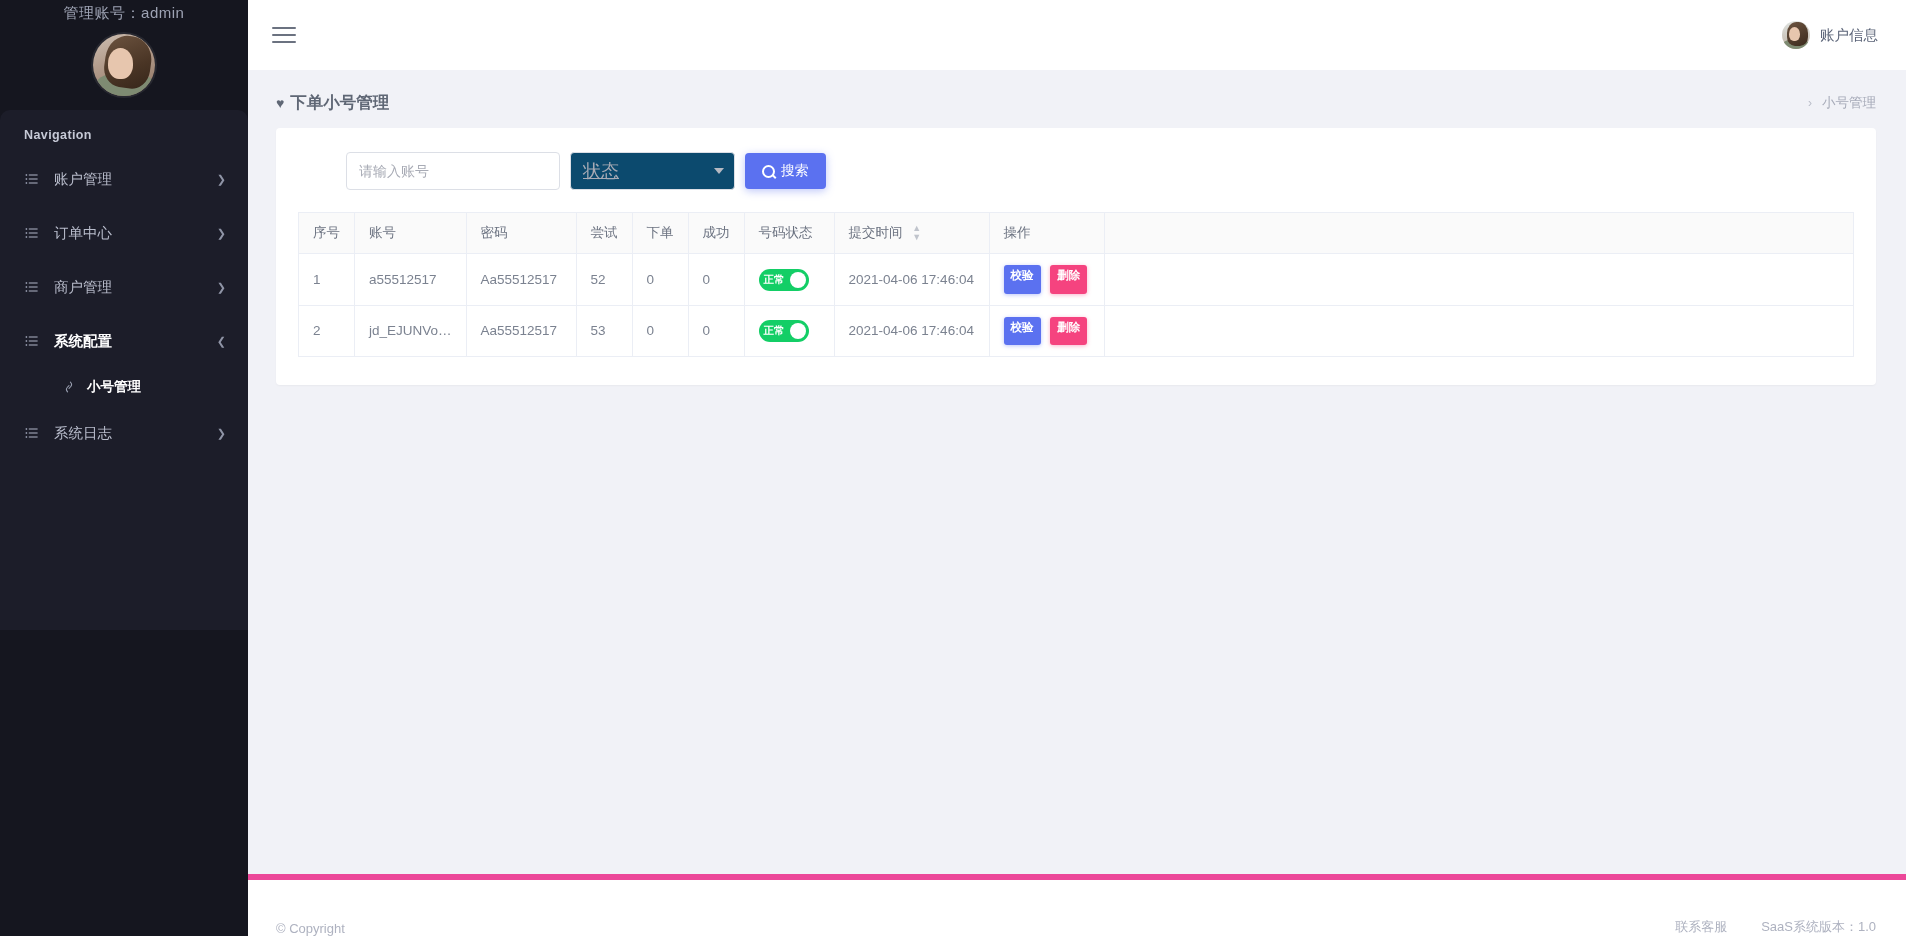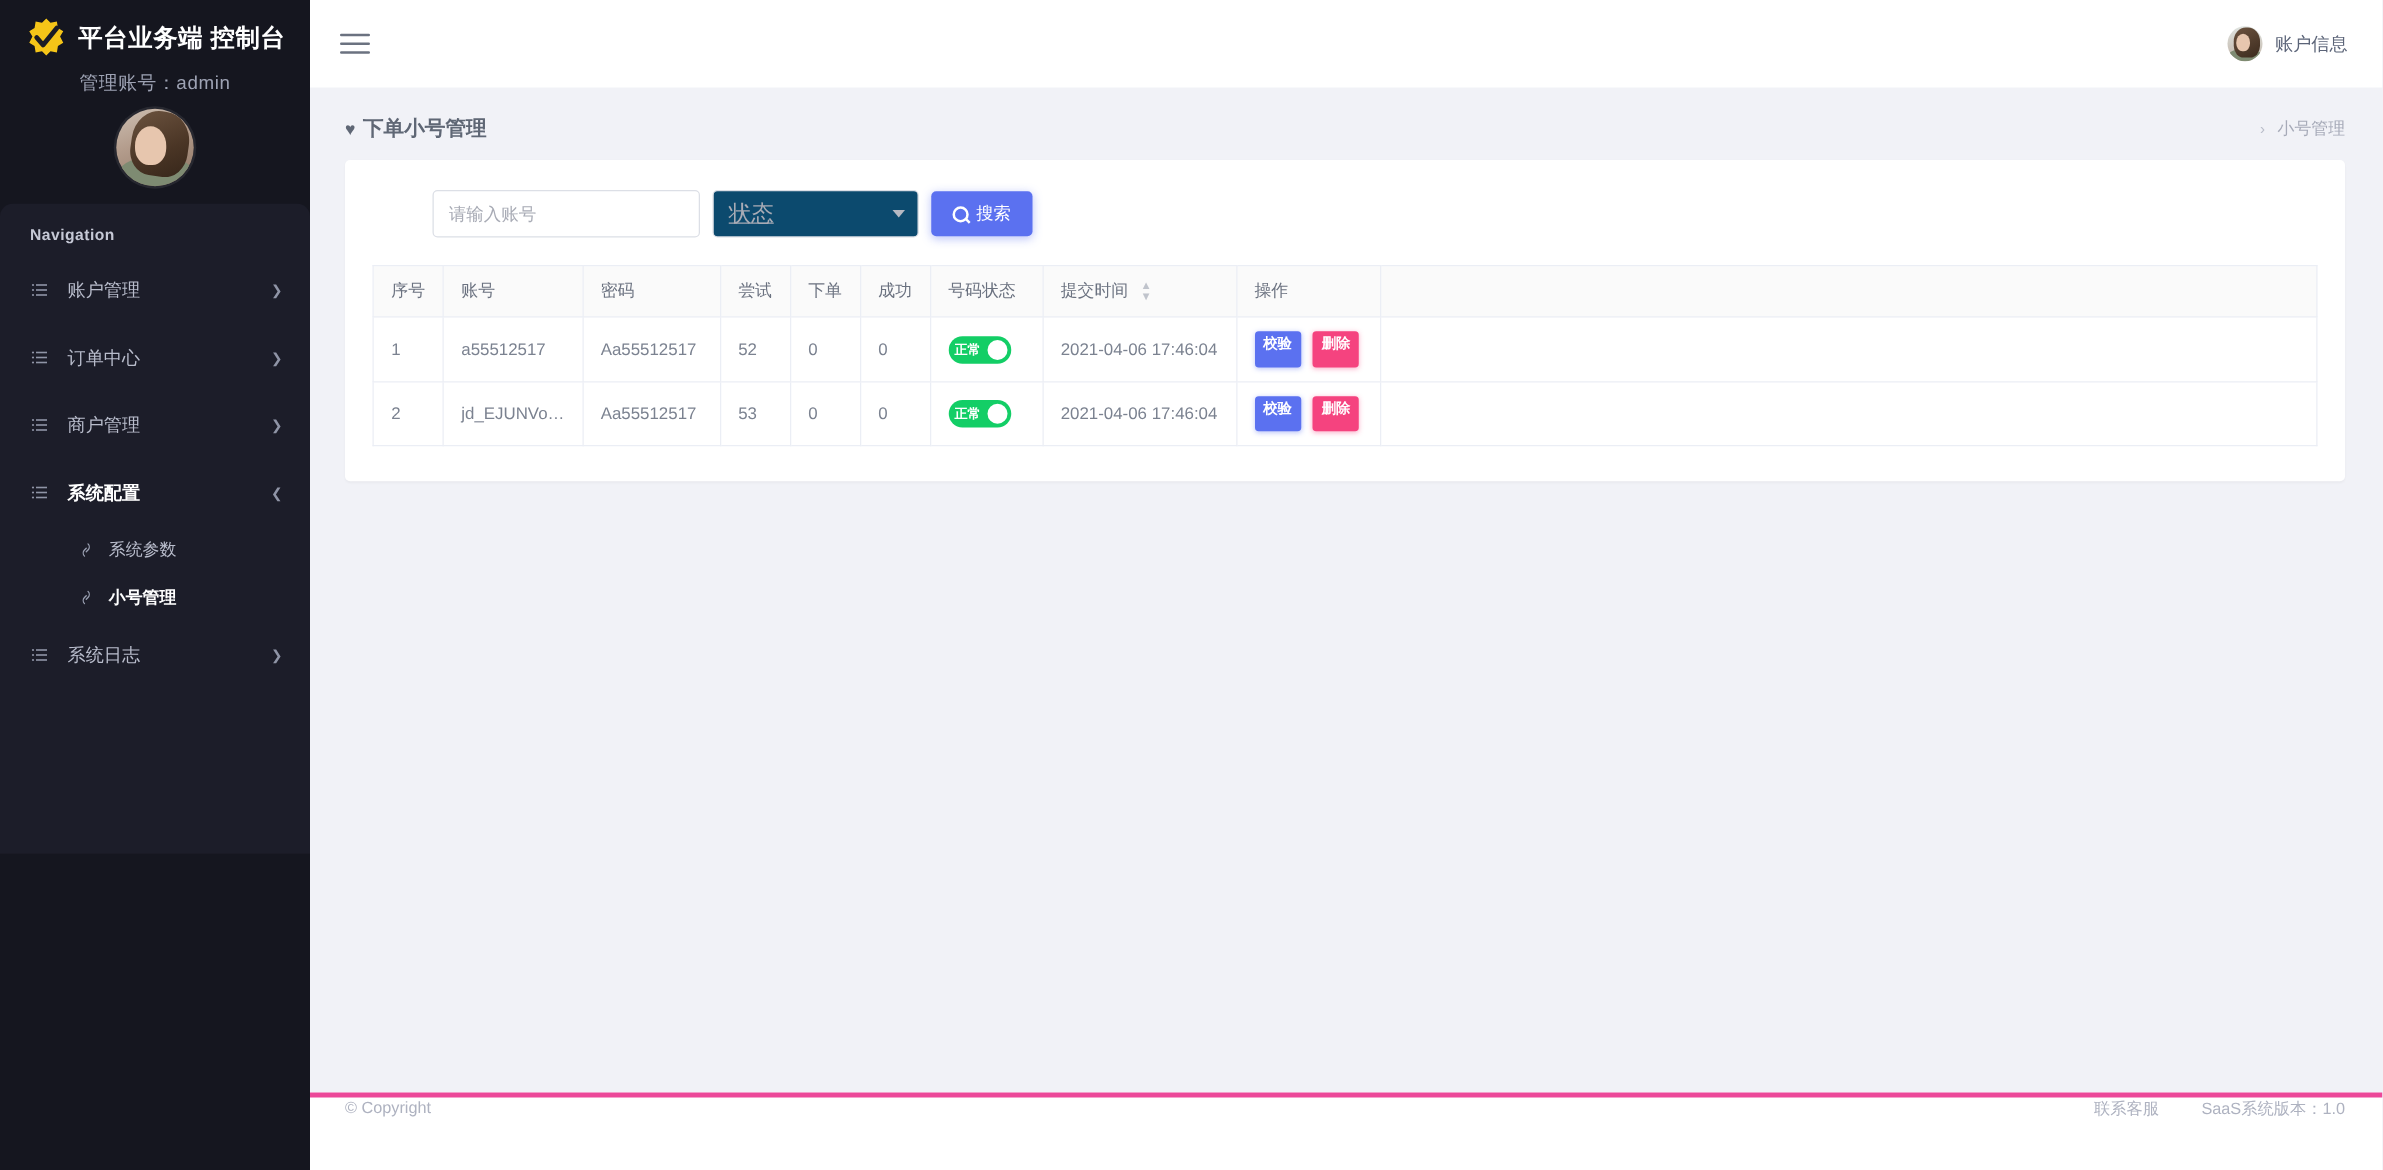--- a/index.html
+++ b/index.html
@@ -268,43 +268,34 @@
     border: none; border-radius: 3px; color: #fff; font-size: 11.5px;
     padding: 4px 7px 11px 7px; cursor: pointer; font-family: inherit; font-weight: bold;
     line-height: 1.15;
   }
   .op-verify { background: #5b71f0; margin-right: 6px; box-shadow: 0 1px 4px rgba(91,113,240,.4); }
   .op-delete { background: #f5437f; box-shadow: 0 1px 4px rgba(245,67,127,.4); }
 
   .spacer { flex: 1 1 auto; }
   .footer {
     height: 62px; flex: 0 0 62px; background: #ffffff;
-    display: flex; align-items: flex-start; justify-content: space-between;
+    display: flex; align-items: flex-end; justify-content: space-between;
     padding: 0 30px 0 28px; font-size: 13px; color: #aeb2c0;
-    border-top: 4px solid #ec4899;
+    border-top: 6px solid #ec4899;
   }
   .footer-right { display: flex; gap: 34px; }
   .footer a { color: #aeb2c0; text-decoration: none; cursor: pointer; }
 </style>
 </head>
 <body>
 
 <div class="app">
 
   <aside class="sidebar">
 
-    <div class="brand">
-      <span class="brand-logo">
-        <svg viewBox="0 0 40 40" width="34" height="34" aria-hidden="true">
-          <path d="M20 2 L24 6 L30 5 L31 11 L36 14 L33 19 L36 25 L31 28 L30 34 L24 33 L20 37 L16 33 L10 34 L9 28 L4 25 L7 19 L4 14 L9 11 L10 5 L16 6 Z" fill="#f5c518"></path>
-          <path d="M11 20 L17 27 L30 11" fill="none" stroke="#1b1c25" stroke-width="4.5" stroke-linecap="round" stroke-linejoin="round"></path>
-        </svg>
-      </span>
-      <span class="brand-title">平台业务端 控制台</span>
-    </div>
 
     <div class="admin-line">管理账号：admin</div>
 
     <div class="avatar-wrap">
       <div class="avatar">
         <div class="bg"></div>
         <div class="body"></div>
         <div class="hair"></div>
         <div class="face"></div>
       </div>
@@ -375,29 +366,20 @@
                 <rect x="6" y="9.2" width="11" height="1.6"></rect>
                 <circle cx="3" cy="15" r="1.1"></circle>
                 <rect x="6" y="14.2" width="11" height="1.6"></rect>
               </g>
             </svg>
         </span>
         <span class="lbl">系统配置</span>
         <span class="chev">❮</span>
       </div>
 
-      <div class="nav-sub">
-        <span class="subico">
-          <svg viewBox="0 0 20 20" width="14" height="14">
-              <path d="M12 3 a5 5 0 0 1 0 7 l-2 2" fill="none" stroke="currentColor" stroke-width="1.5" stroke-linecap="round"></path>
-              <path d="M8 17 a5 5 0 0 1 0-7 l2-2" fill="none" stroke="currentColor" stroke-width="1.5" stroke-linecap="round"></path>
-            </svg>
-        </span>
-        <span>系统参数</span>
-      </div>
 
       <div class="nav-sub current">
         <span class="subico">
           <svg viewBox="0 0 20 20" width="14" height="14">
               <path d="M12 3 a5 5 0 0 1 0 7 l-2 2" fill="none" stroke="currentColor" stroke-width="1.5" stroke-linecap="round"></path>
               <path d="M8 17 a5 5 0 0 1 0-7 l2-2" fill="none" stroke="currentColor" stroke-width="1.5" stroke-linecap="round"></path>
             </svg>
         </span>
         <span>小号管理</span>
       </div>

